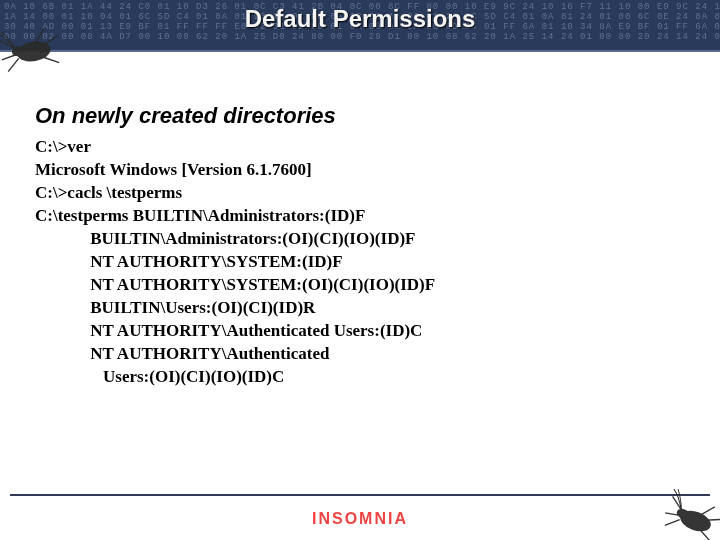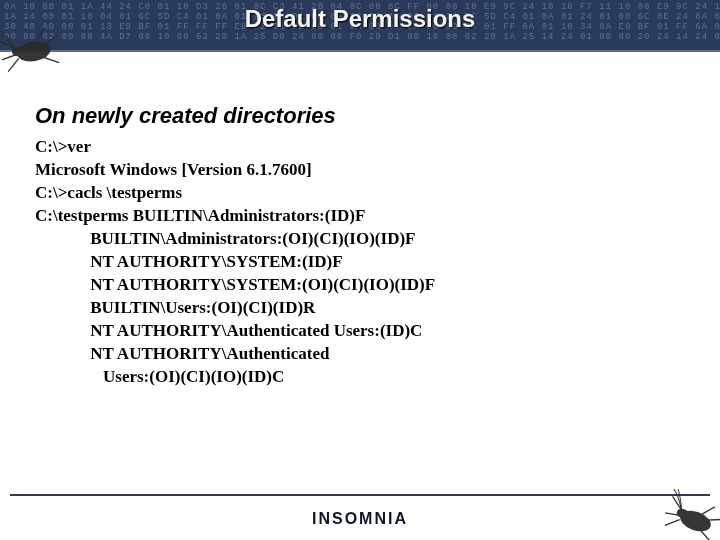--- a/index.html
+++ b/index.html
@@ -104,21 +104,21 @@
   .footer-logo {
     position: absolute;
     bottom: 12px;
     left: 0;
     right: 0;
     text-align: center;
     font-family: Arial, Helvetica, sans-serif;
     font-weight: 900;
     letter-spacing: 2px;
     font-size: 16px;
-    color: #0f172a;
+    color: #ef4444;
   }
 </style>
 </head>
 <body>
 
 <div class="banner">
   <div class="hex">0A 10 6B 01 1A 44 24 C0 01 10 D3 26 01 0C C3 41 2B 04 0C 00 8C FF 80 00 10 E9 9C 24 10 16 F7 11 10 00 E9 9C 24 10 01 70 01 25 84
 1A 14 00 01 10 04 01 6C 5D C4 01 0A 01 93 20 01 D0 0A 12 01 4A 00 01 2A 6C 5D C4 01 0A 81 24 01 00 6C 0E 24 8A 81 24 01 80 01 F0 6A
 30 40 AD 00 01 13 E9 BF 01 FF FF FF E8 92 01 92 00 01 6A 00 01 2A 6C 0D C4 01 FF 6A 01 10 34 8A E9 BF 01 FF 6A 01 10 01 8D 0B
 00 00 02 00 08 4A D7 00 10 00 62 20 1A 25 D0 24 80 00 F0 29 D1 00 10 08 62 20 1A 25 14 24 01 00 80 20 24 14 24 01 80 01 AD 08</div>

